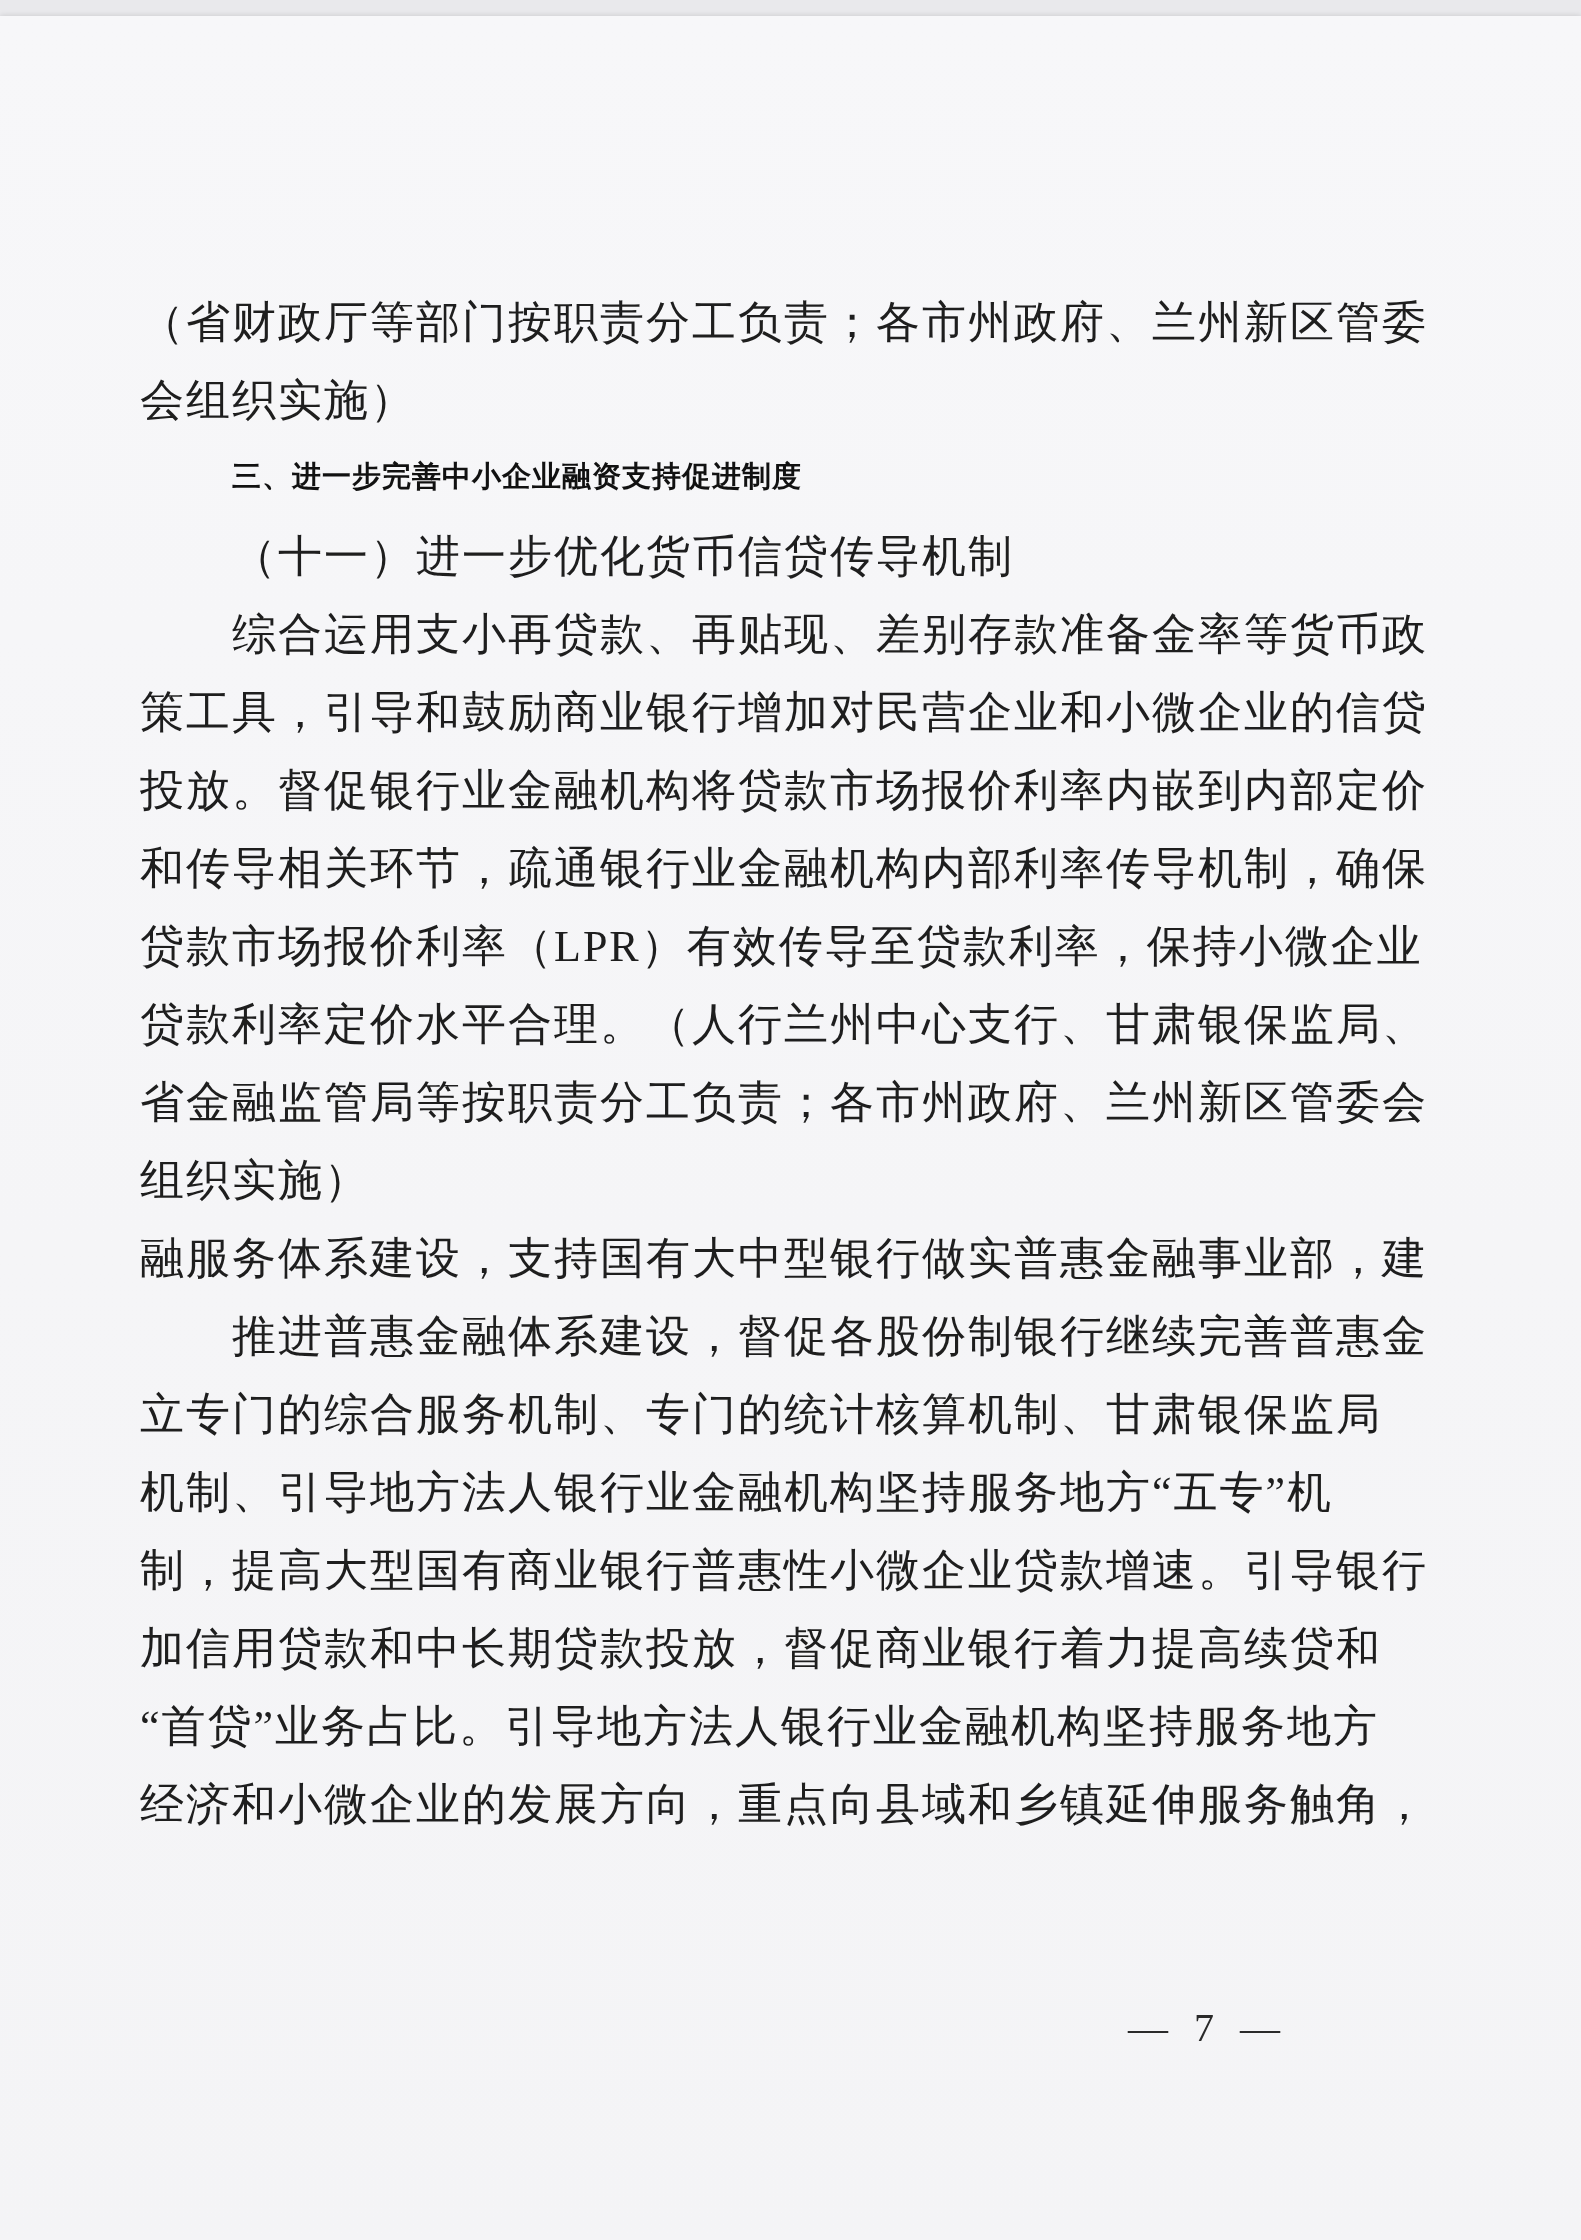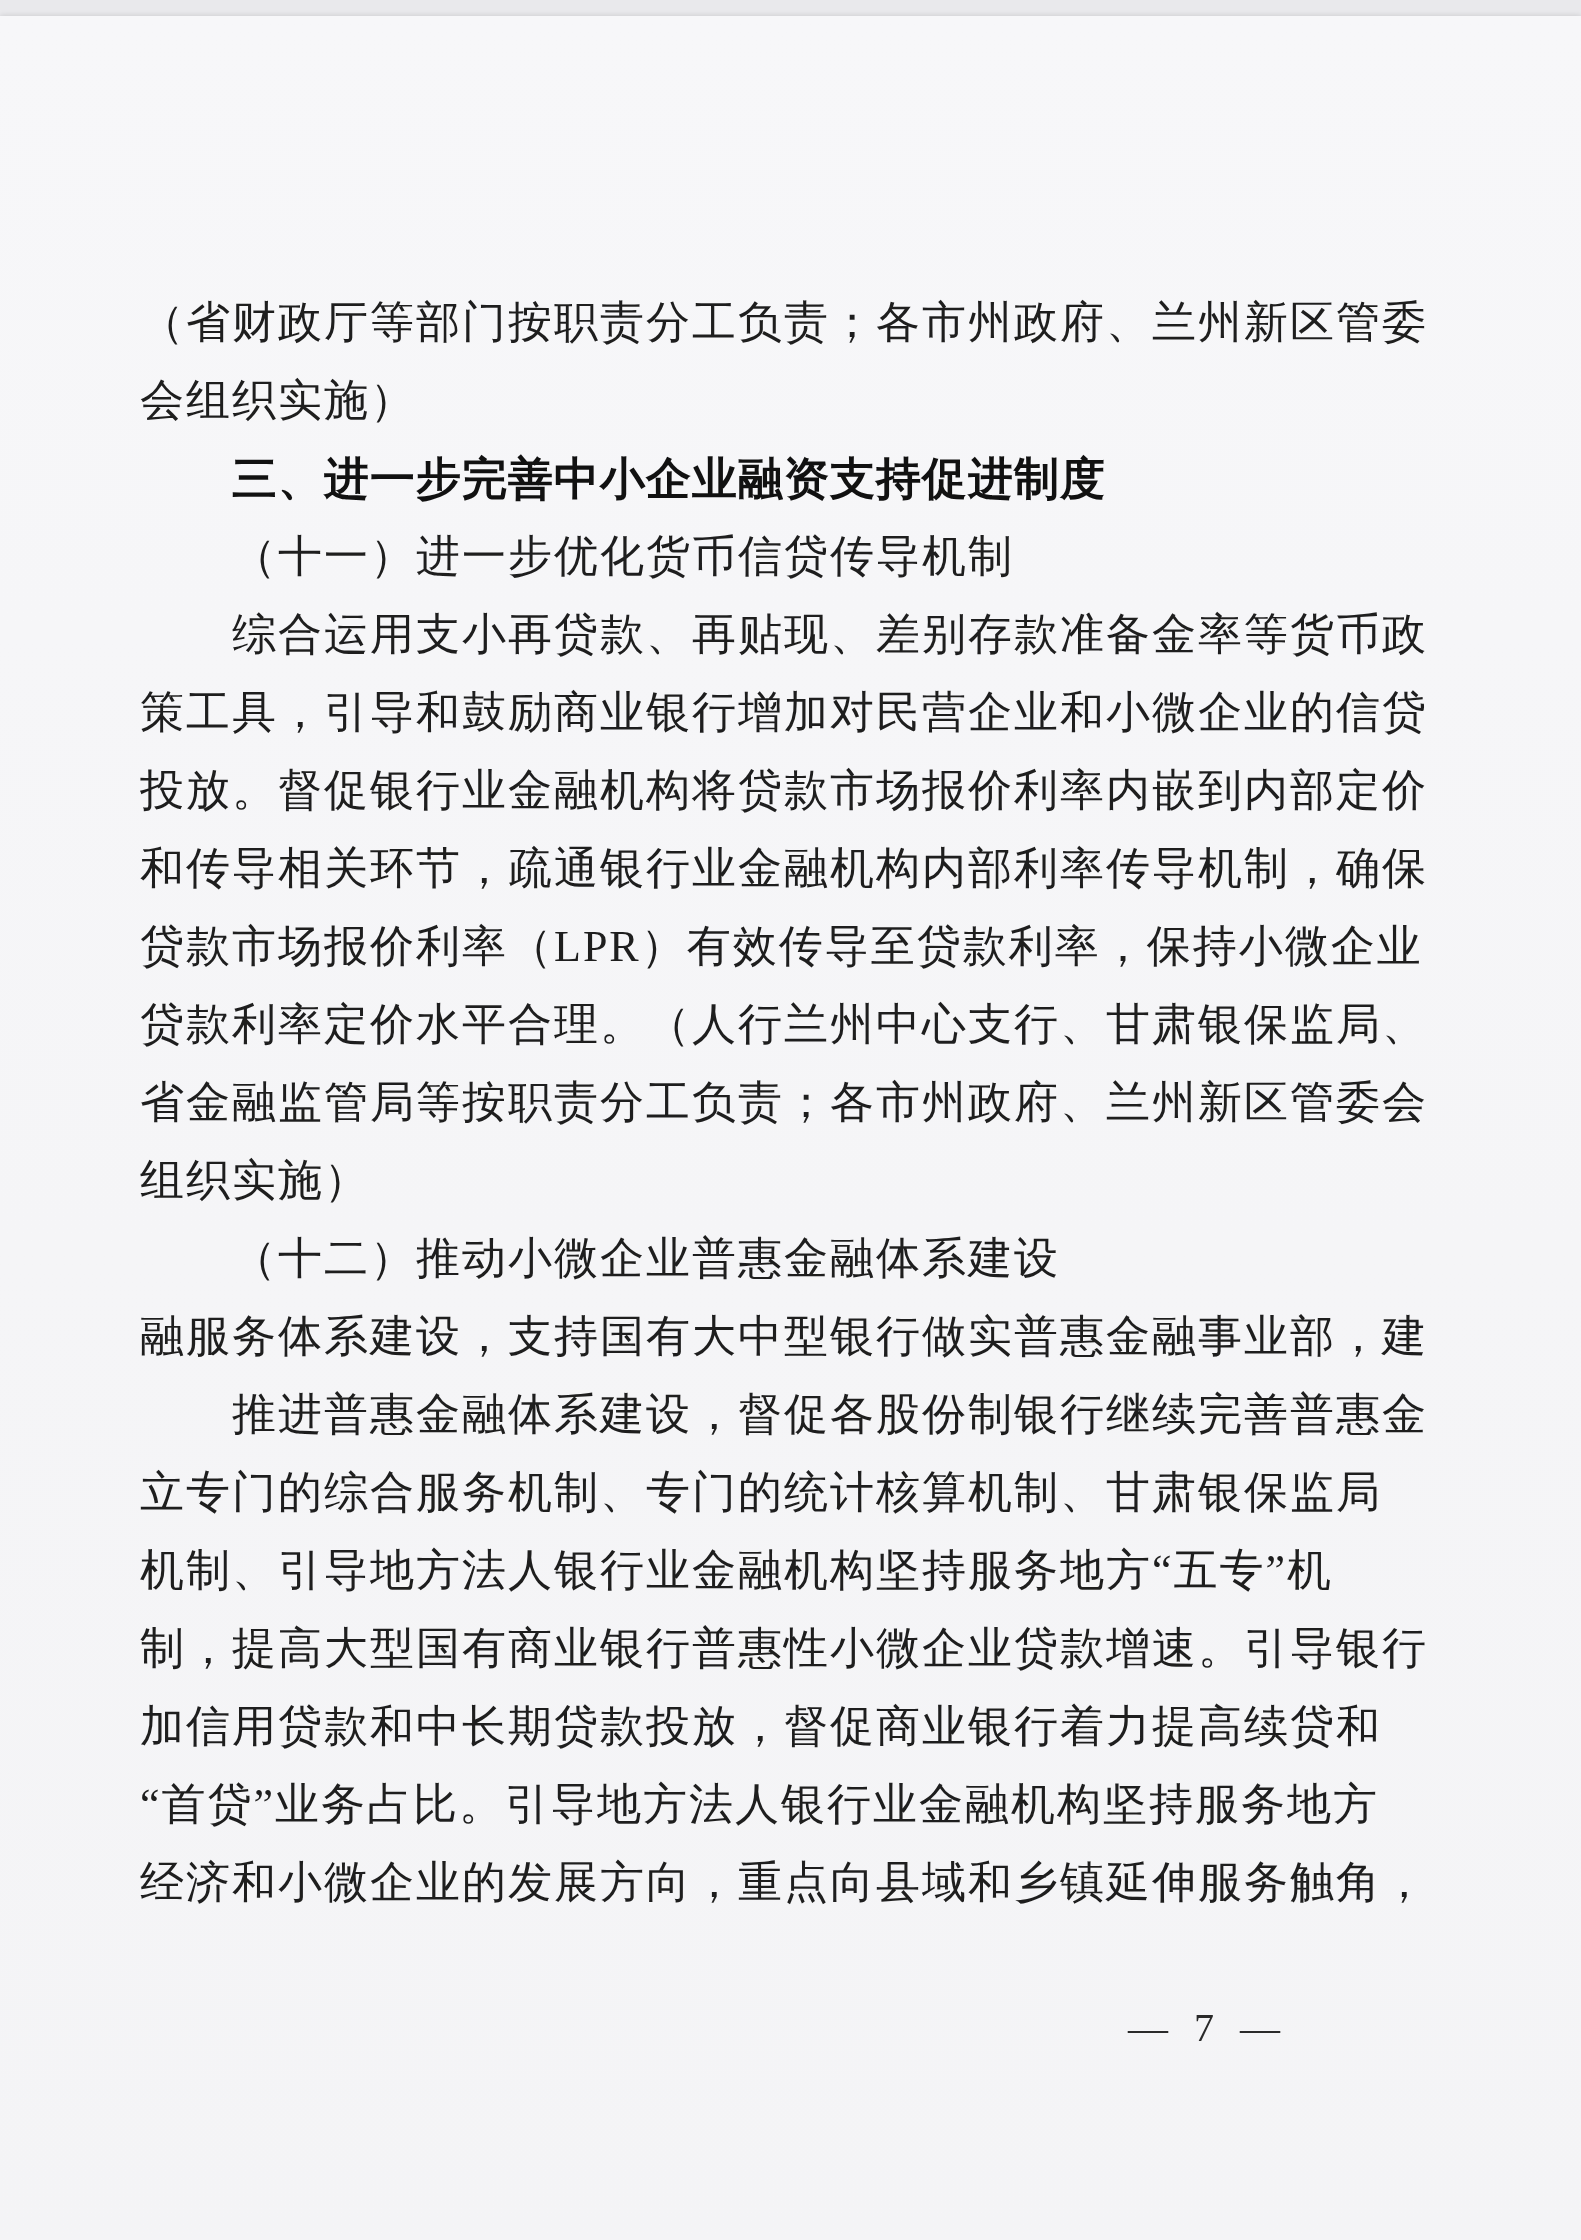--- a/index.html
+++ b/index.html
@@ -28,23 +28,23 @@
     font-size: 44px;
     letter-spacing: 2px;
     color: #1e1e1e;
     font-family: "Liberation Serif", "DejaVu Serif", serif;
     white-space: nowrap;
   }
   .line.indent {
     padding-left: 92px;
   }
   .line.heading {
-    font-family: Liberation Serif, serif;
+    font-family: Liberation Mono, monospace;
     font-weight: 700;
-    font-size: 45px;
+    font-size: 29px;
     letter-spacing: 1px;
     color: #111;
   }
   .page-footer {
     position: absolute;
     left: 1128px;
     top: 1988px;
     font-size: 40px;
     letter-spacing: 8px;
     color: #2a2a2a;
@@ -62,21 +62,20 @@
       <div class="line heading indent">三、进一步完善中小企业融资支持促进制度</div>
       <div class="line indent">（十一）进一步优化货币信贷传导机制</div>
       <div class="line indent">综合运用支小再贷款、再贴现、差别存款准备金率等货币政</div>
       <div class="line">策工具，引导和鼓励商业银行增加对民营企业和小微企业的信贷</div>
       <div class="line">投放。督促银行业金融机构将贷款市场报价利率内嵌到内部定价</div>
       <div class="line">和传导相关环节，疏通银行业金融机构内部利率传导机制，确保</div>
       <div class="line">贷款市场报价利率（LPR）有效传导至贷款利率，保持小微企业</div>
       <div class="line">贷款利率定价水平合理。（人行兰州中心支行、甘肃银保监局、</div>
       <div class="line">省金融监管局等按职责分工负责；各市州政府、兰州新区管委会</div>
       <div class="line">组织实施）</div>
-      <div class="line indent">（十二）推动小微企业普惠金融体系建设</div>
       <div class="line">融服务体系建设，支持国有大中型银行做实普惠金融事业部，建</div>
       <div class="line indent">推进普惠金融体系建设，督促各股份制银行继续完善普惠金</div>
       <div class="line">立专门的综合服务机制、专门的统计核算机制、甘肃银保监局</div>
       <div class="line">机制、引导地方法人银行业金融机构坚持服务地方“五专”机</div>
       <div class="line">制，提高大型国有商业银行普惠性小微企业贷款增速。引导银行</div>
       <div class="line">加信用贷款和中长期贷款投放，督促商业银行着力提高续贷和</div>
       <div class="line">“首贷”业务占比。引导地方法人银行业金融机构坚持服务地方</div>
       <div class="line">经济和小微企业的发展方向，重点向县域和乡镇延伸服务触角，</div>
     </div>
   <div class="page-footer">— 7 —</div>

